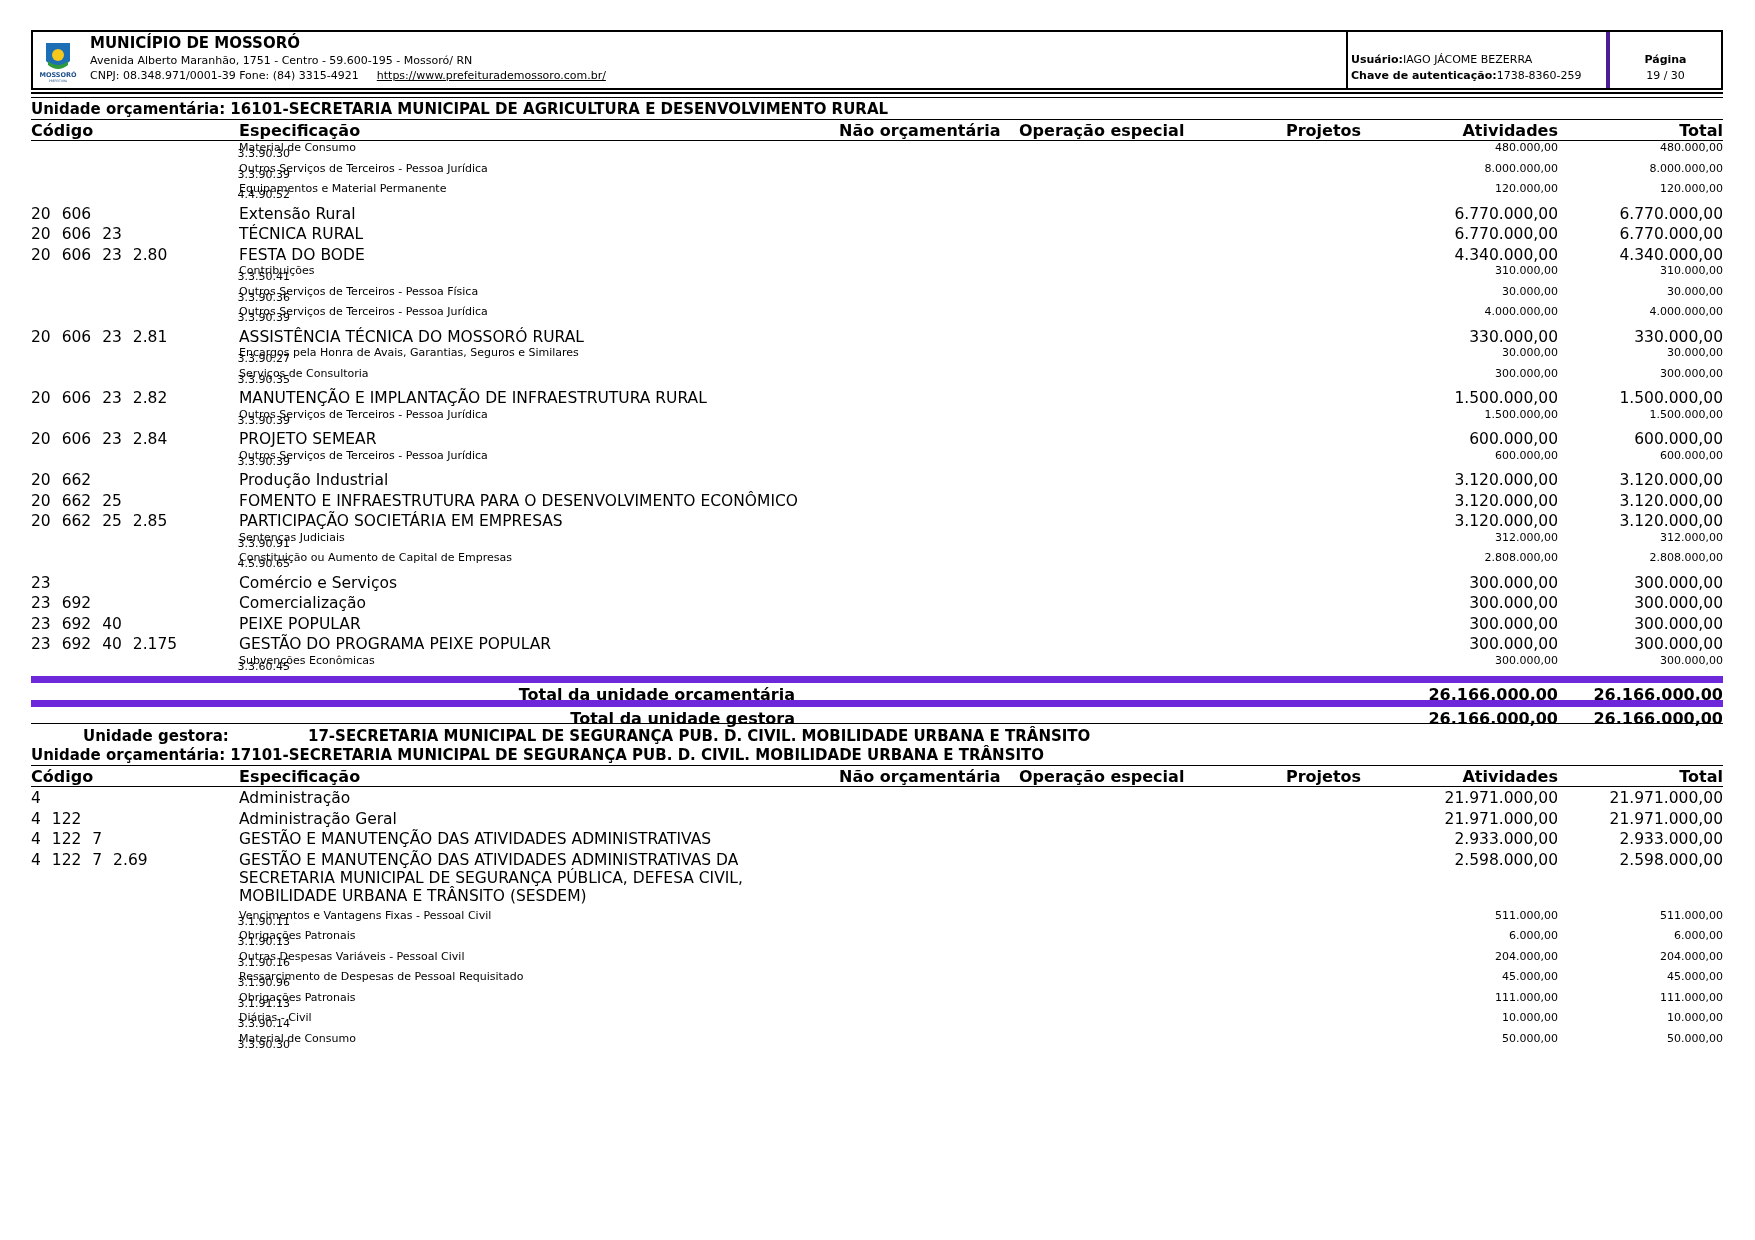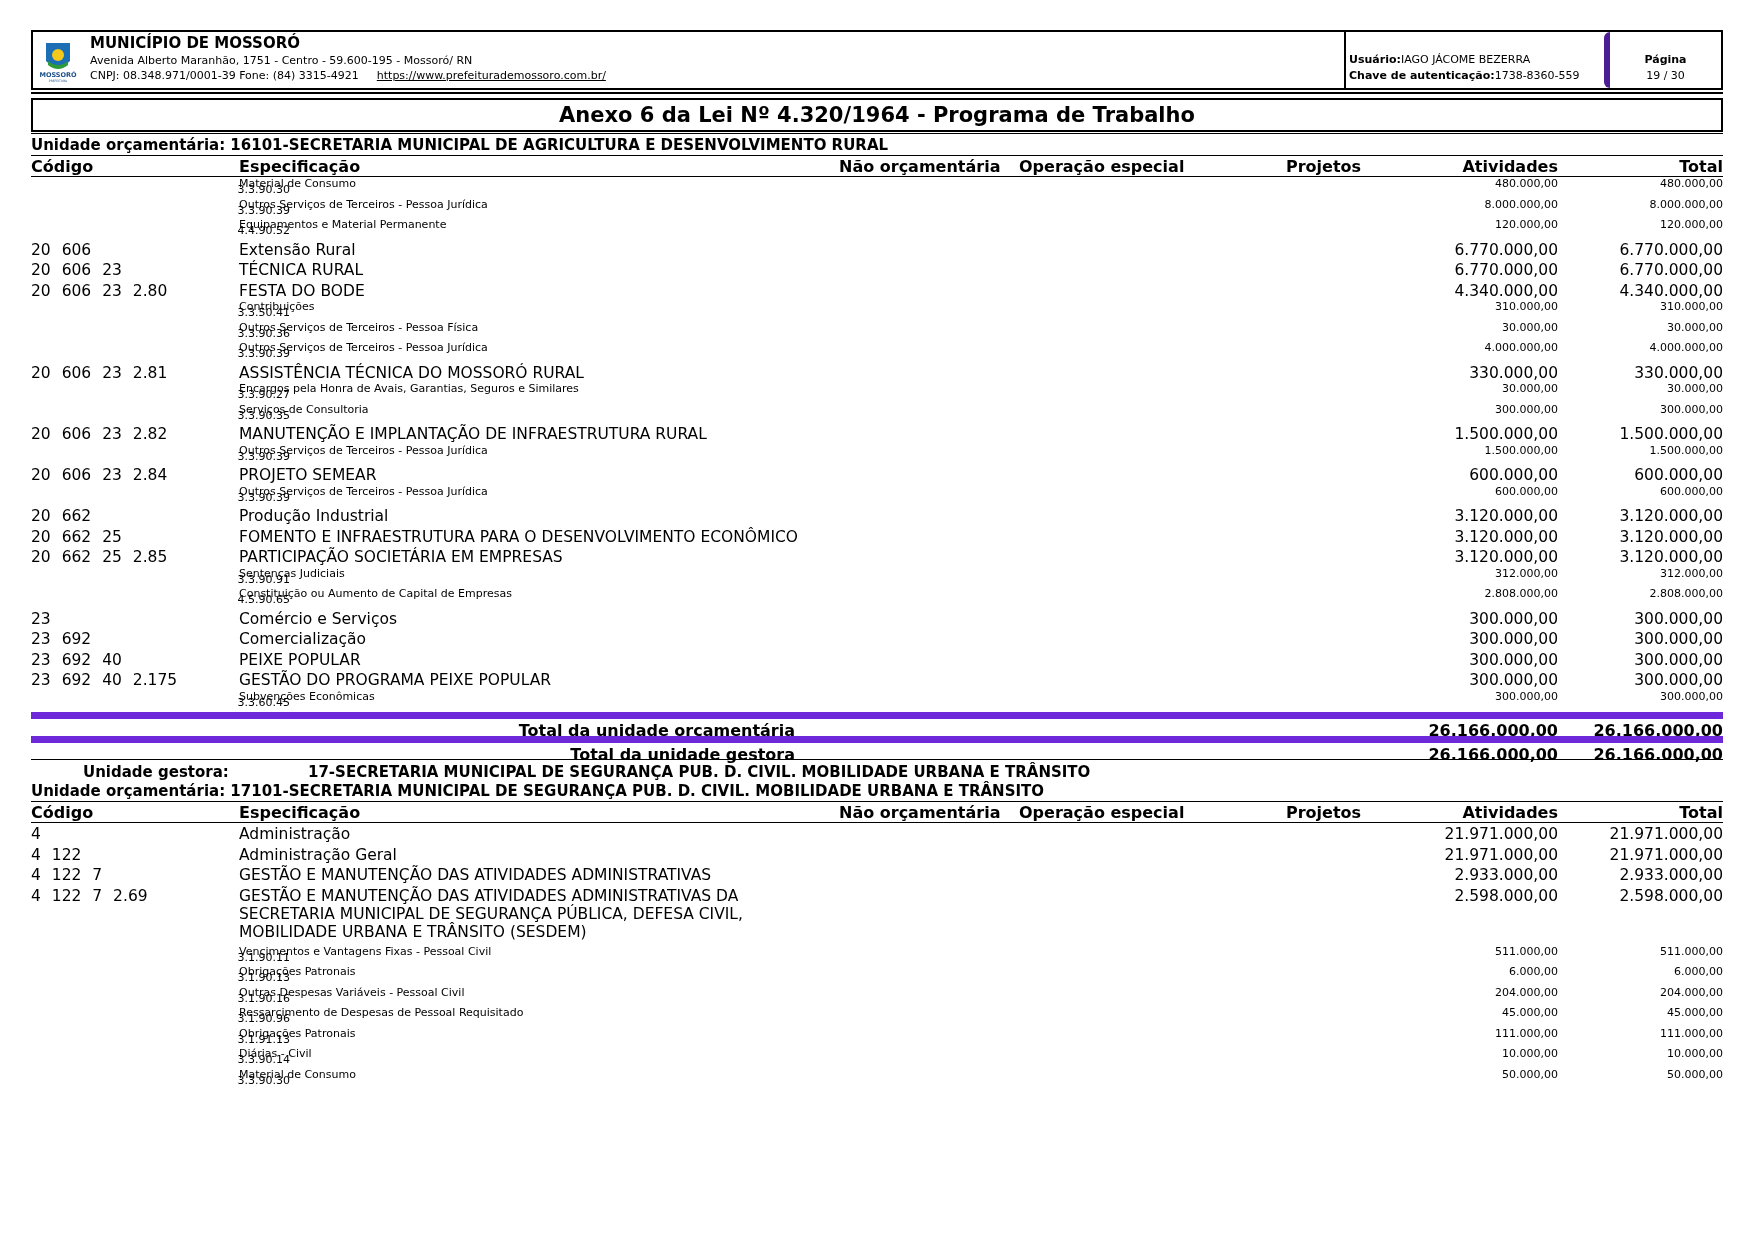--- a/index.html
+++ b/index.html
@@ -11,21 +11,21 @@
   .hdr-left { flex:1; position:relative; }
   .logo { position:absolute; left:5px; top:7px; width:40px; height:44px; }
   .muni-name { position:absolute; left:57px; top:2px; font-weight:bold; font-size:15px; }
   .muni-addr { position:absolute; left:57px; top:22px; font-size:11px; }
   .muni-cnpj { position:absolute; left:57px; top:37px; font-size:11px; }
   .muni-url { margin-left:18px; text-decoration:underline; color:#000; }
   .hdr-user { width:258px; border-left:2px solid #000; position:relative; font-size:11px; }
   .hdr-user .l1 { position:absolute; left:3px; top:21px; }
   .hdr-user .l2 { position:absolute; left:3px; top:37px; }
   .hdr-user b { font-weight:bold; }
-  .hdr-page { width:111px; border-left:6px solid #4c1d95; position:relative; text-align:center; font-size:11px;border-radius:6px; }
+  .hdr-page { width:111px; border-left:4px solid #4c1d95; position:relative; text-align:center; font-size:11px; }
   .hdr-page .p1 { position:absolute; left:0; right:0; top:21px; font-weight:bold; }
   .hdr-page .p2 { position:absolute; left:0; right:0; top:37px; }
 
   .dbl { height:2px; border-top:2px solid #000; margin-top:2px; }
   .title-box { border:2px solid #000; box-sizing:border-box; height:34px; margin-top:2px; text-align:center; font-weight:bold; font-size:21px; line-height:30px; }
   .valores { text-align:right; font-weight:bold; font-size:15px; margin-top:6px; height:18px; line-height:18px; }
 
   .unit-line { font-weight:bold; font-size:15px; height:19px; line-height:19px; white-space:nowrap; }
   .rule { border-top:1px solid #000; }
 
@@ -69,29 +69,28 @@
         <text x="20" y="43" font-size="3" text-anchor="middle" fill="#1d4f8a" font-family="DejaVu Sans, sans-serif">PREFEITURA</text>
       </svg>
       <div class="muni-name">MUNICÍPIO DE MOSSORÓ</div>
       <div class="muni-addr">Avenida Alberto Maranhão, 1751 - Centro - 59.600-195 - Mossoró/ RN</div>
       <div class="muni-cnpj">
         <span>CNPJ: 08.348.971/0001-39 Fone: (84) 3315-4921</span><a class="muni-url">https://www.prefeiturademossoro.com.br/</a>
       </div>
     </div>
     <div class="hdr-user">
       <div class="l1"><b>Usuário:</b><span>IAGO JÁCOME BEZERRA</span></div>
-      <div class="l2"><b>Chave de autenticação:</b><span>1738-8360-559</span></div>
+      <div class="l2"><b>Chave de autenticação:</b><span>1738-8360-259</span></div>
     </div>
     <div class="hdr-page">
       <div class="p1">Página</div>
       <div class="p2">19 / 30</div>
     </div>
   </div>
   <div class="dbl"></div>
-  <div class="title-box">Anexo 6 da Lei Nº 4.320/1964 - Programa de Trabalho</div>
   <div class="rule" style="margin-top:1px;"></div>
 
   <div class="unit-line" style="margin-top:2px;">Unidade orçamentária: 16101-SECRETARIA MUNICIPAL DE AGRICULTURA E DESENVOLVIMENTO RURAL</div>
   <div class="colhdr">
     <span style="left:0">Código</span>
     <span style="left:208px">Especificação</span>
     <span style="left:808px">Não orçamentária</span>
     <span style="left:988px">Operação especial</span>
     <span style="left:1255px">Projetos</span>
     <span style="right:165px">Atividades</span>

